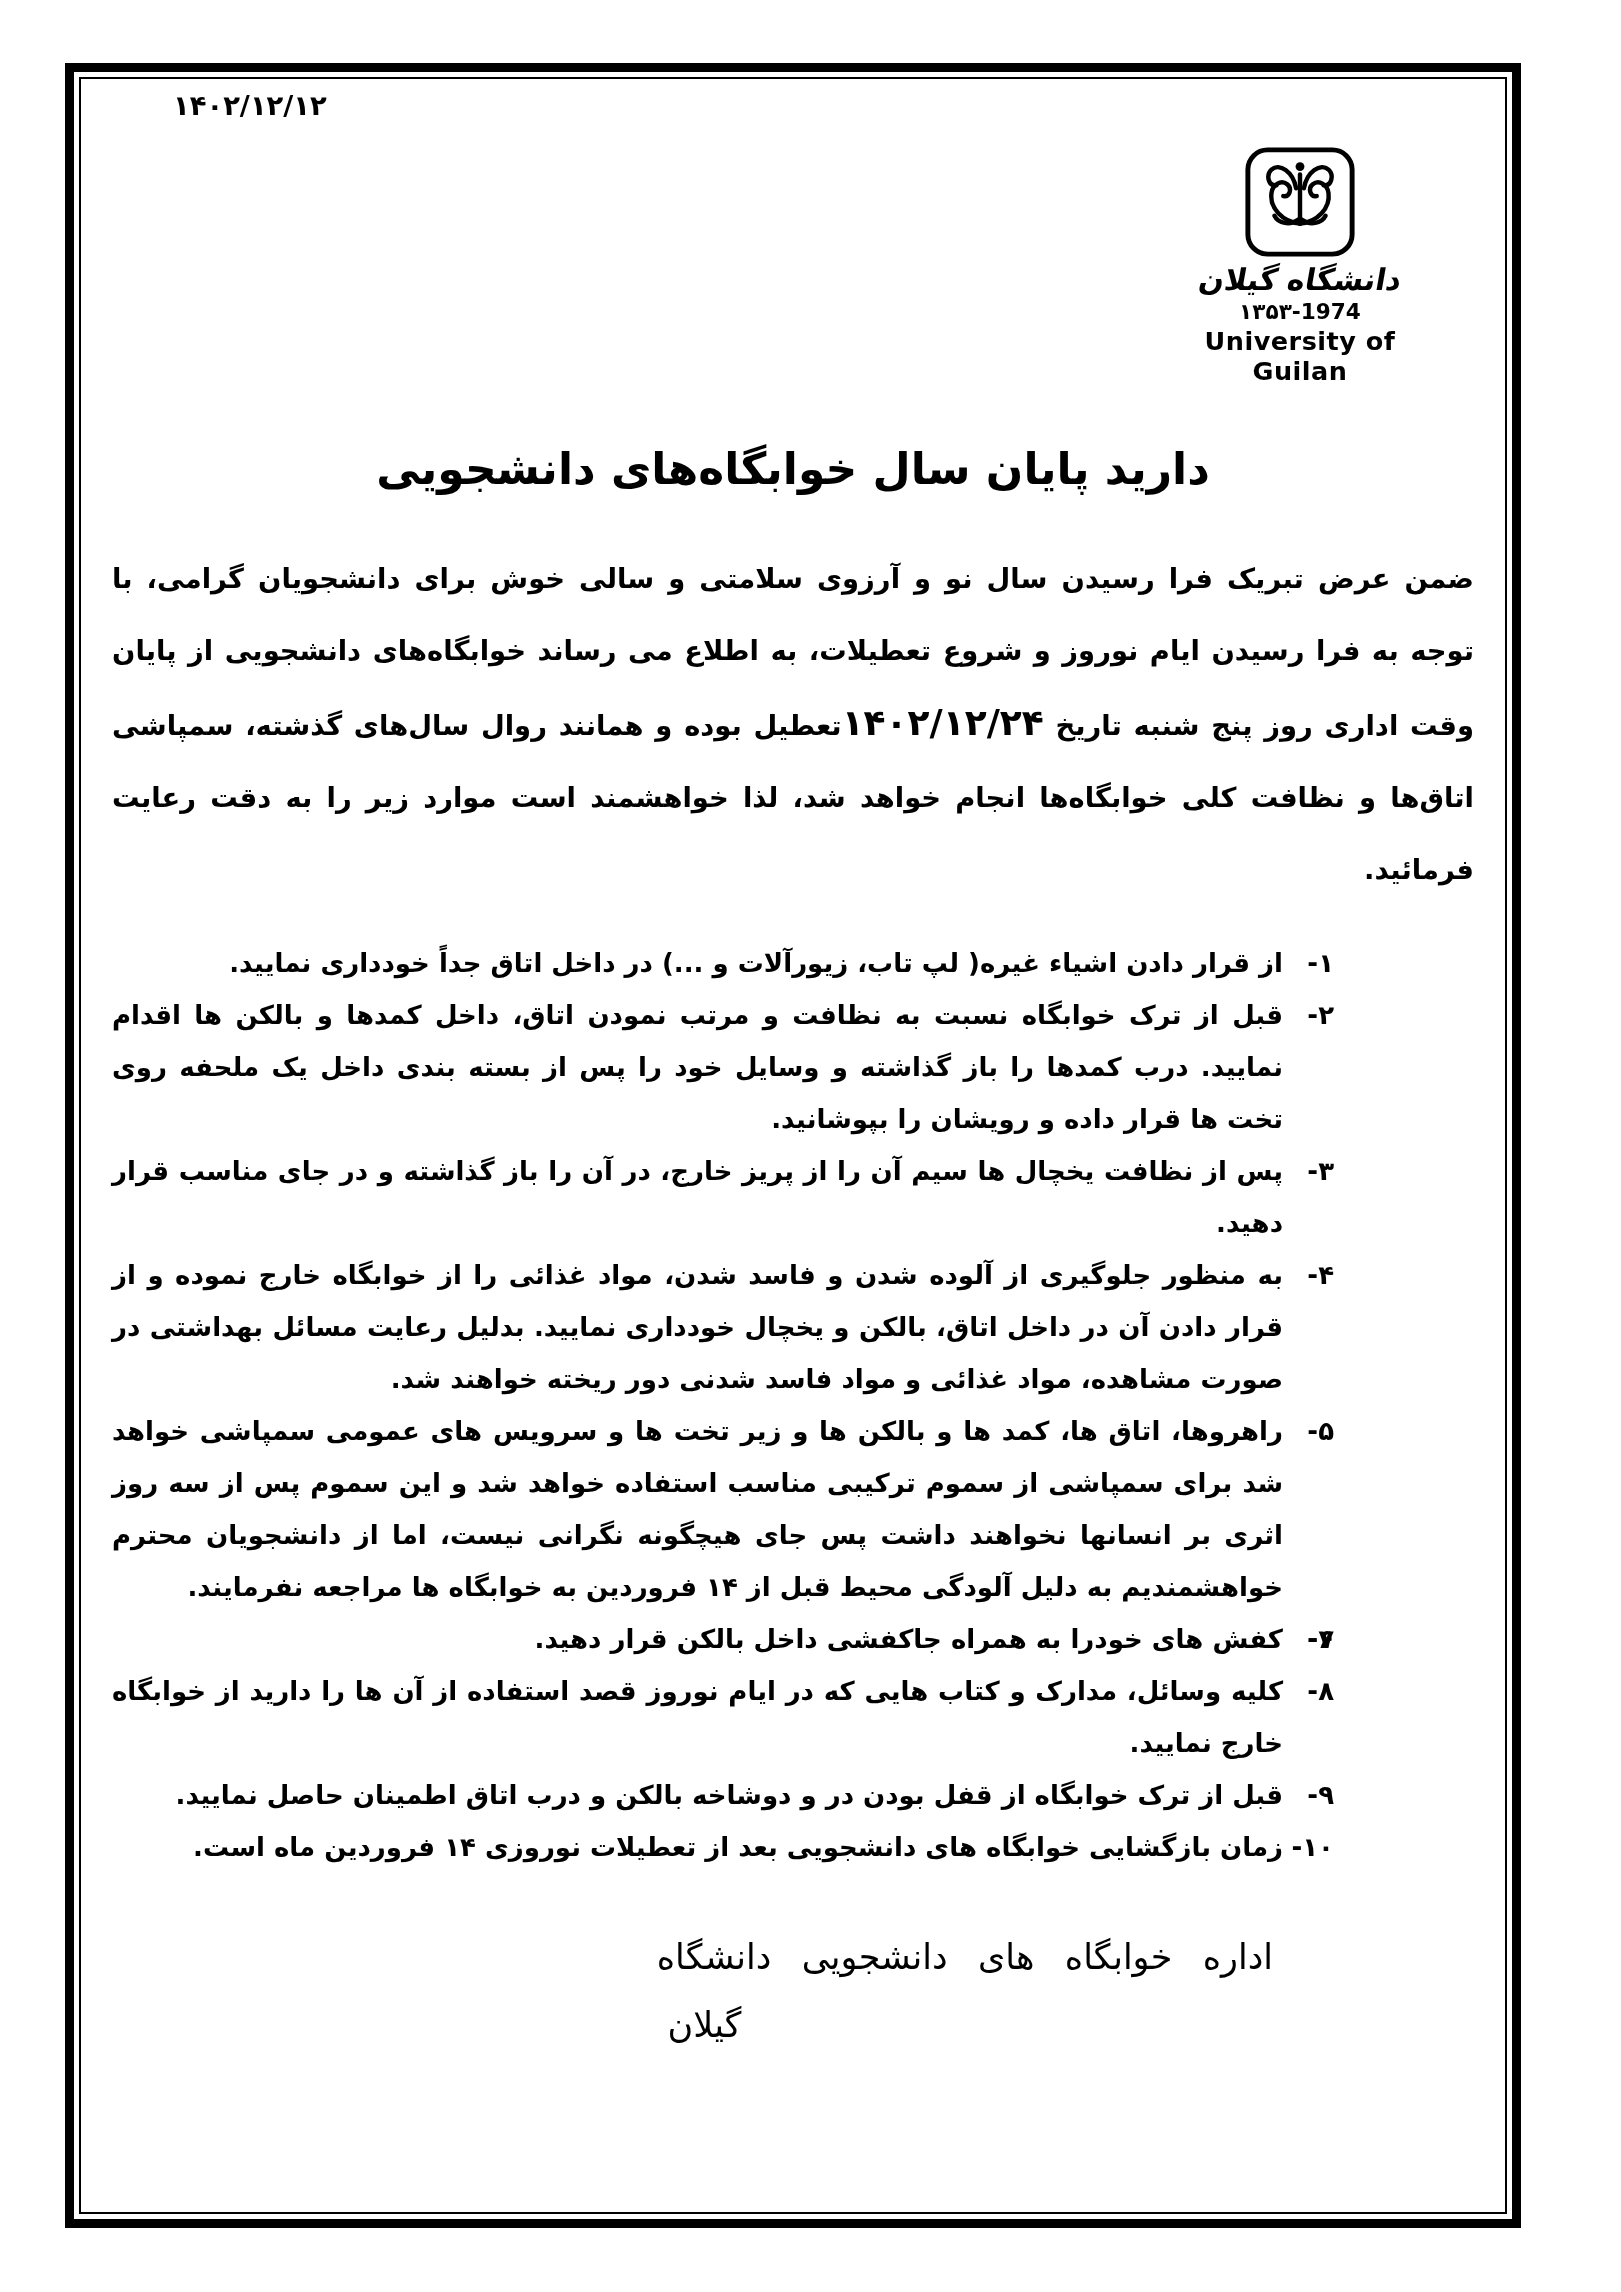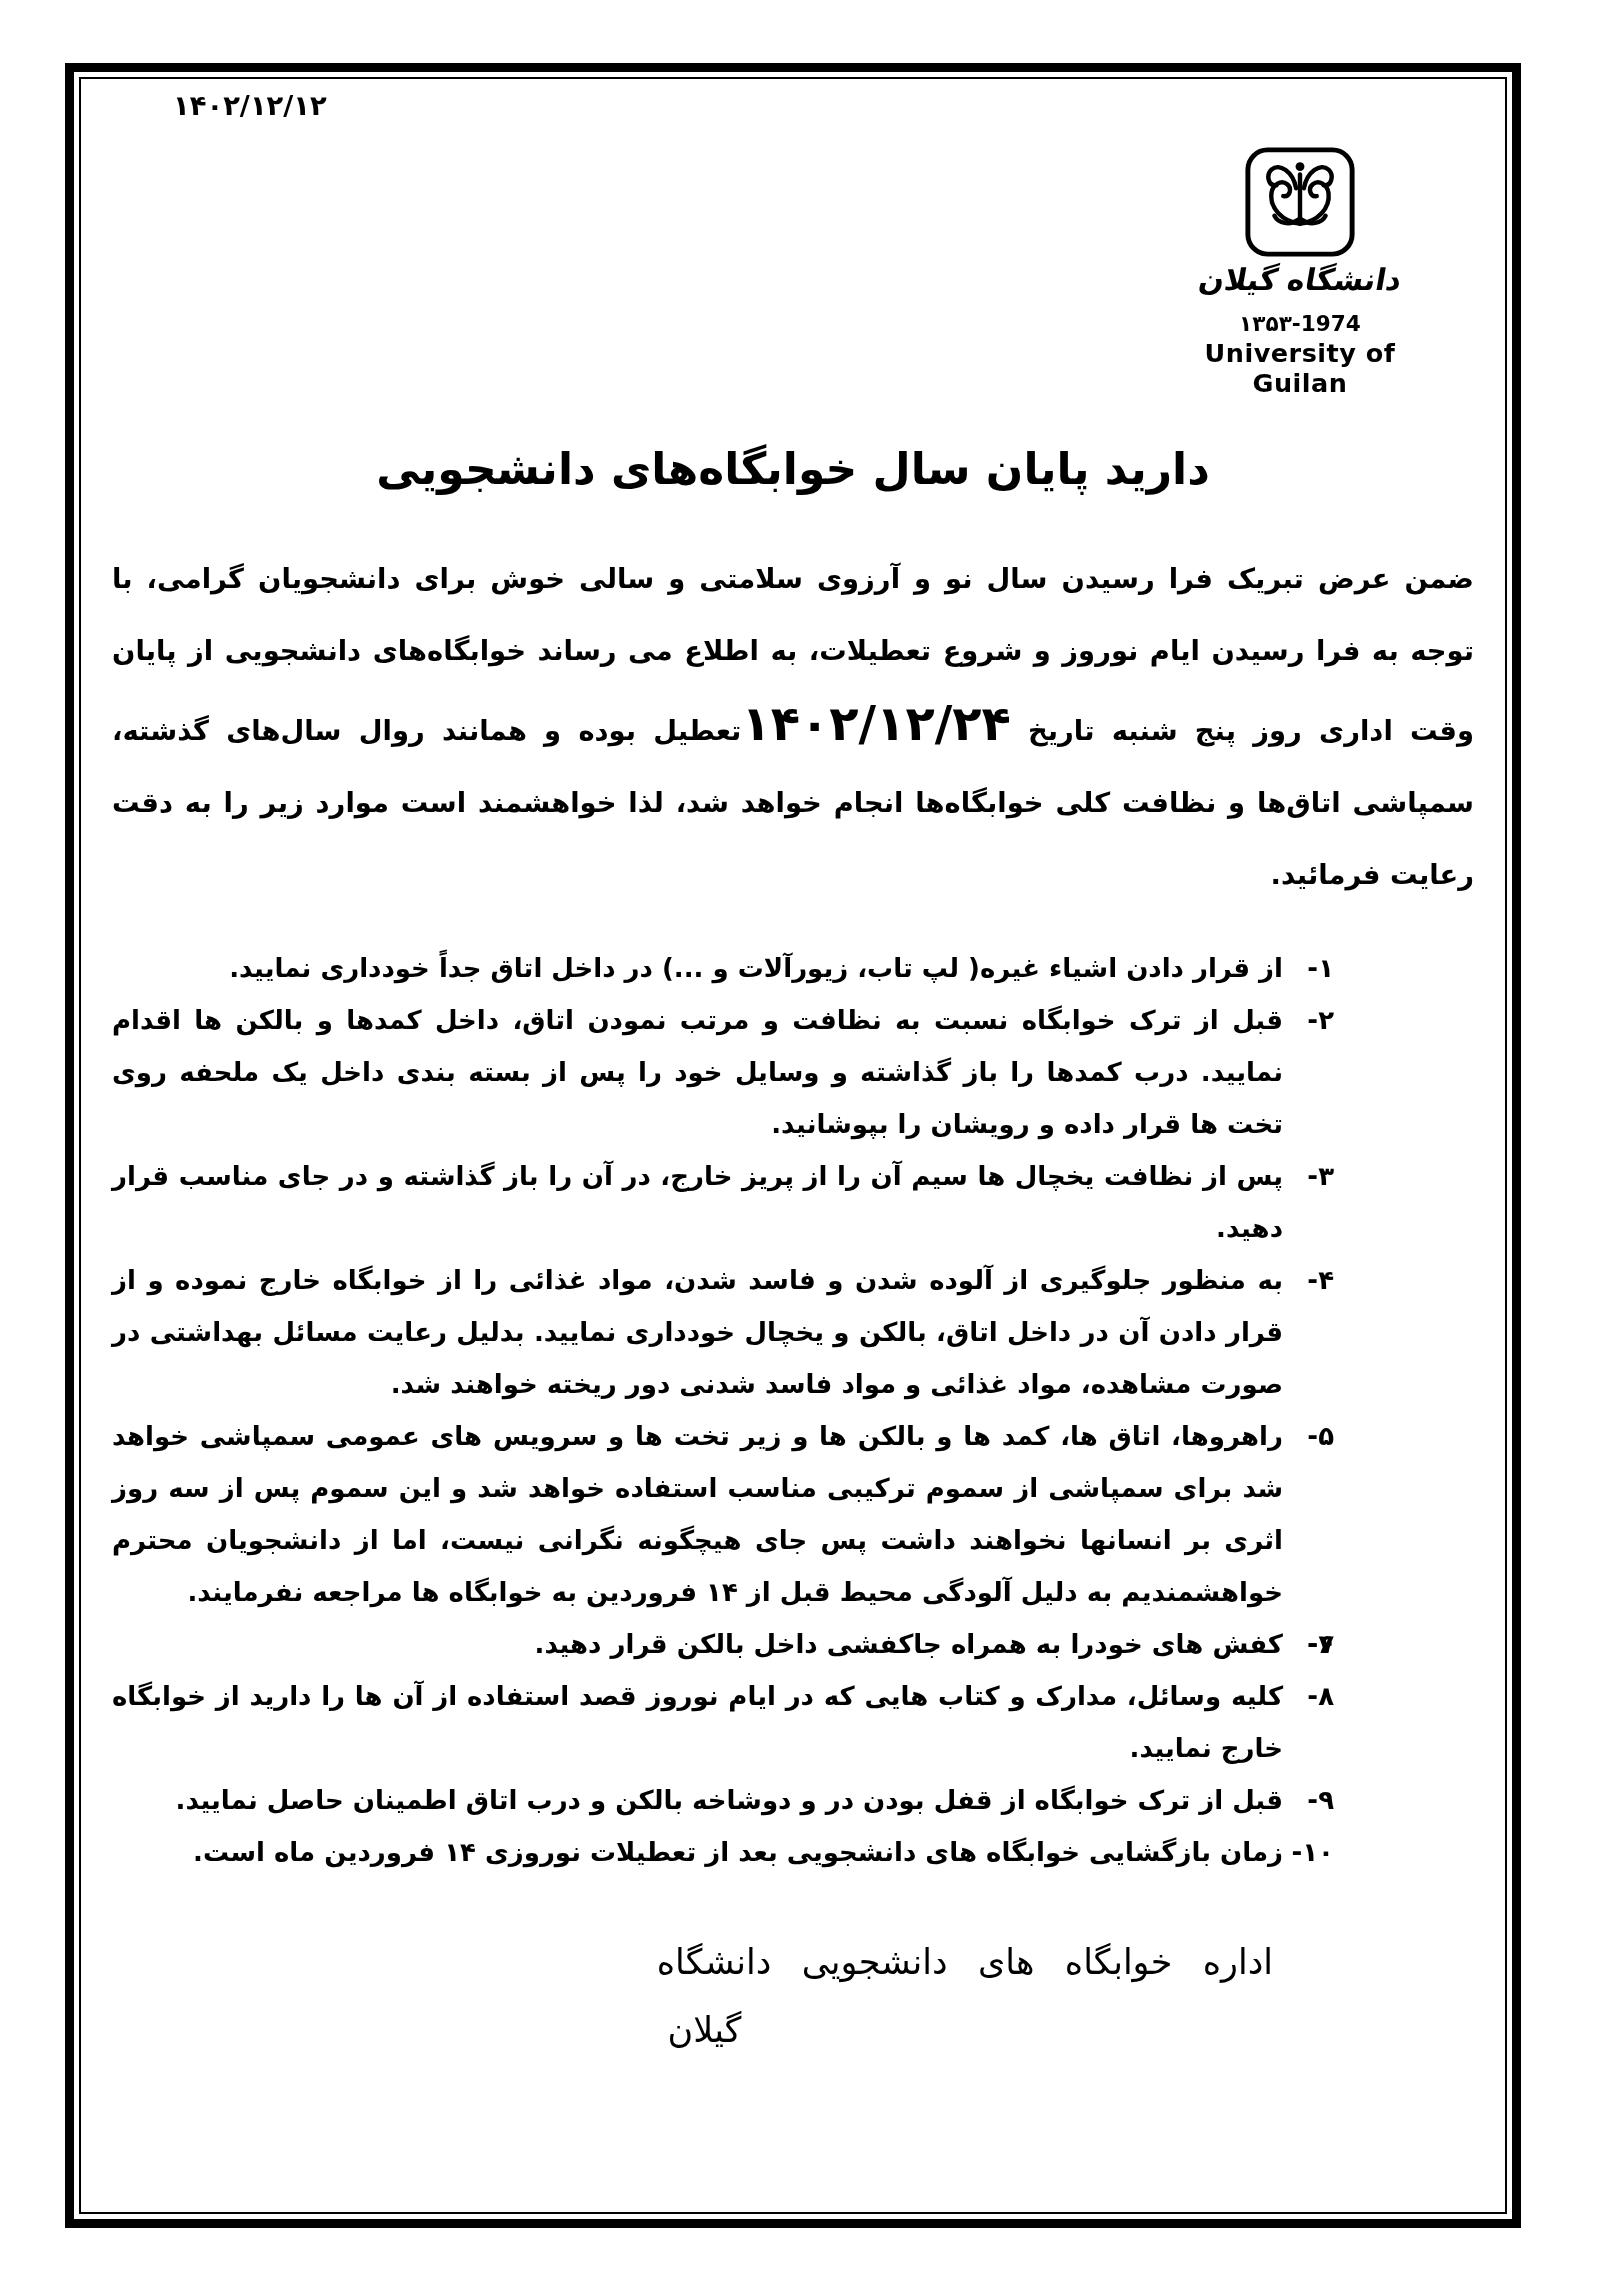--- a/index.html
+++ b/index.html
@@ -32,21 +32,21 @@
   .logo-emblem{display:block;margin:0 auto 2px auto;}
   .logo-fa{
     display:inline-block;
     direction:rtl;
     font-size:30px;font-weight:bold;
     transform:skewX(-10deg);
     letter-spacing:1px;
   }
   .logo-years{
     direction:ltr;
-    font-size:21.6px;font-weight:bold;letter-spacing:1px;margin-top:14px;
+    font-size:21.6px;font-weight:bold;letter-spacing:1px;margin-top:2px;
   }
   .logo-en{
     font-size:25.5px;font-weight:bold;margin-top:2.9px;letter-spacing:0.5px;
   }
   .content{
     position:absolute;top:439px;left:112px;right:112px;
     direction:rtl;
   }
   .doc-title{
     text-align:center;
@@ -54,21 +54,21 @@
     margin:0 0 45px 0;
     line-height:59px;
   }
   .intro{
     font-size:27.4px;font-weight:bold;
     line-height:72px;
     text-align:justify;
     margin:0;
   }
   .intro .hdate{
-    font-size:48px;font-weight:bold;
+    font-size:36px;font-weight:bold;
     letter-spacing:1px;
   }
   .list{
     margin-top:31px;
     font-size:26px;font-weight:bold;
   }
   .item{
     position:relative;
     padding-right:191px;
     line-height:52px;

